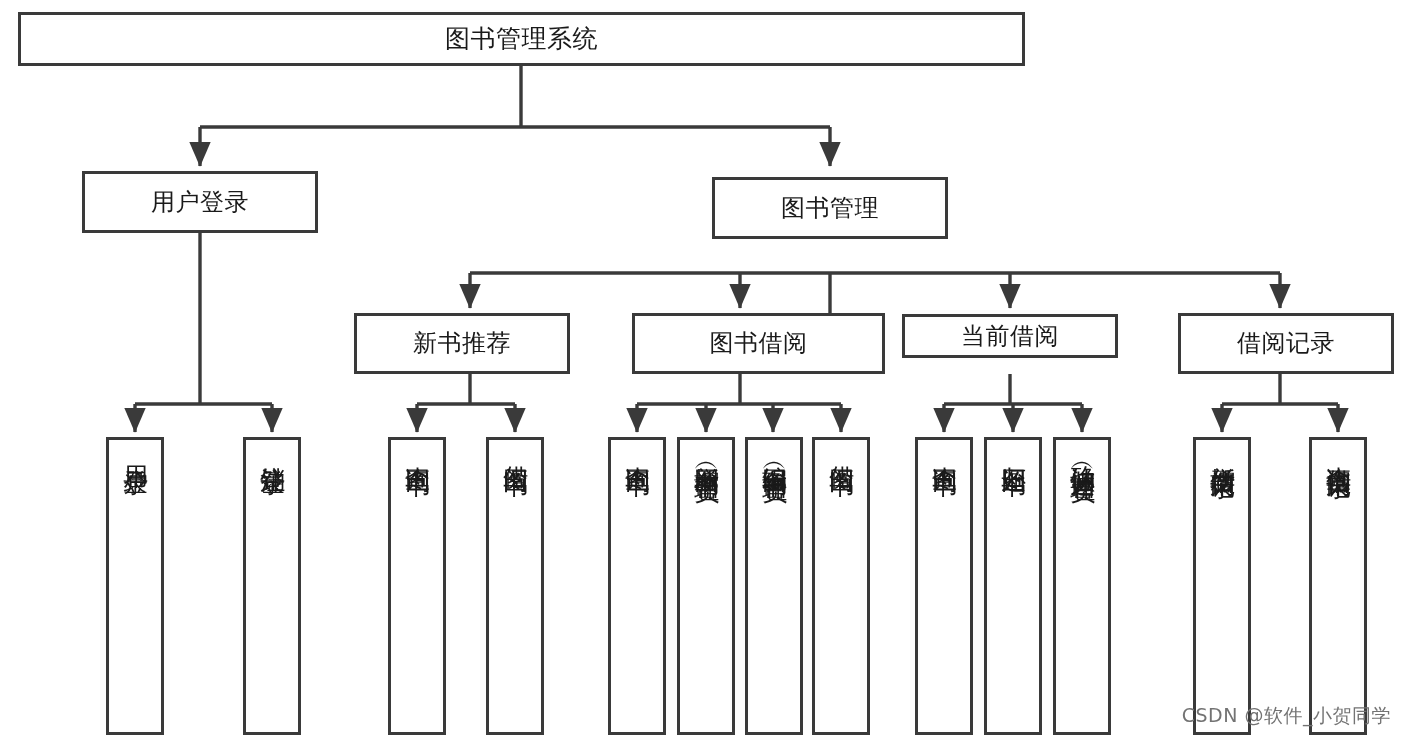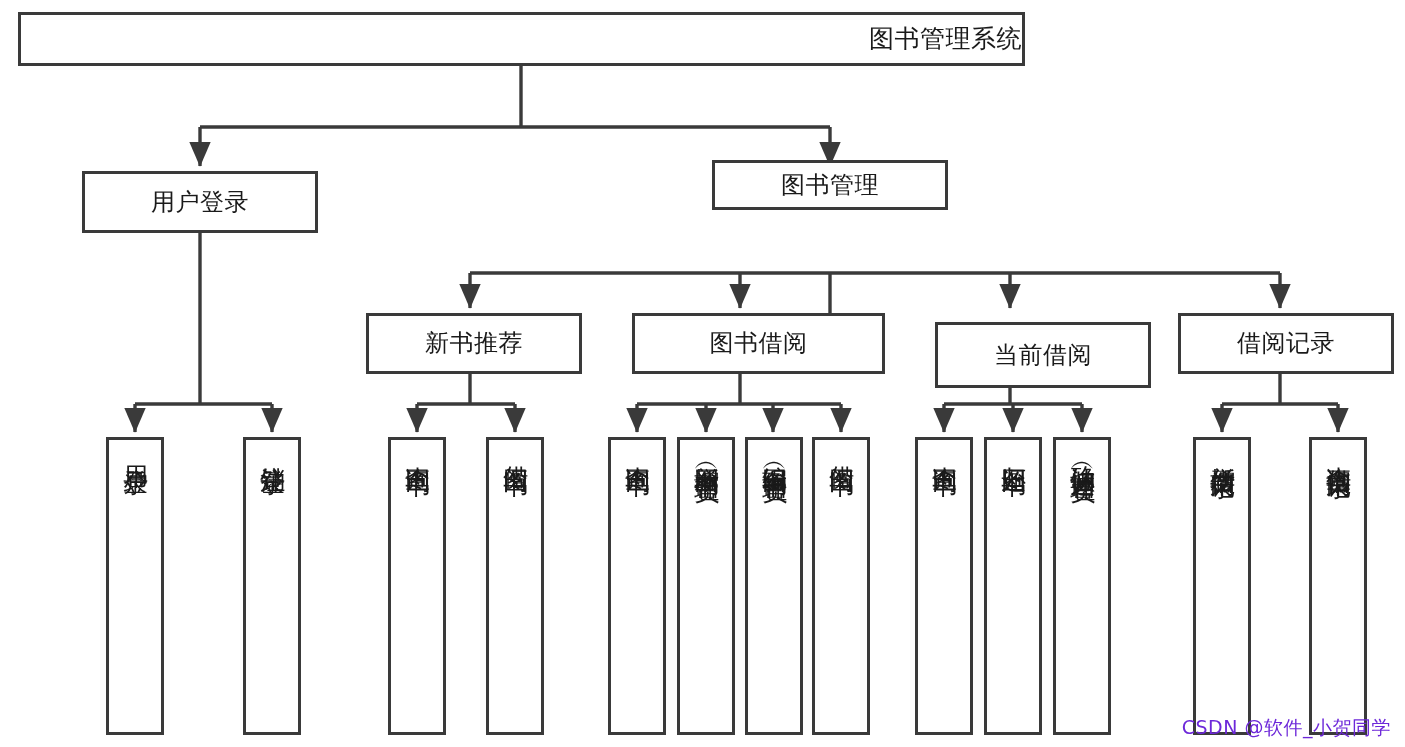--- a/index.html
+++ b/index.html
@@ -60,23 +60,23 @@
     writing-mode: vertical-rl;
     text-orientation: upright;
     font-size: 25px;
     line-height: 1.05;
     letter-spacing: 2px;
     white-space: nowrap;
   }
   .watermark {
     position: absolute;
     right: 14px;
-    bottom: 6px;
+    bottom: 18px;
     font-size: 19px;
-    color: #6d28d9;
+    color: #737373;
     white-space: nowrap;
     letter-spacing: 0.5px;
   }
 </style>
 </head>
 <body>
 
 <div id="diagram-root">
 
   <svg id="edge-layer" viewBox="0 0 1405 747" width="1405" height="747" aria-hidden="true">
@@ -123,41 +123,41 @@
       <path d="M1013,404 L1013,432" marker-end="url(#arrow)"></path>
       <path d="M1082,404 L1082,432" marker-end="url(#arrow)"></path>
 
       <path d="M1280,374 L1280,404"></path>
       <path d="M1222,404 L1338,404"></path>
       <path d="M1222,404 L1222,432" marker-end="url(#arrow)"></path>
       <path d="M1338,404 L1338,432" marker-end="url(#arrow)"></path>
     </g>
   </svg>
 
-  <div class="node root" style="left:18px; top:12px; width:1007px; height:54px;justify-content:flex-end;">
+  <div class="node root" style="left:18px; top:12px; width:1007px; height:54px;">
     <span class="node-label">图书管理系统</span>
   </div>
 
   <div class="node branch" style="left:82px; top:171px; width:236px; height:62px;">
     <span class="node-label">用户登录</span>
   </div>
 
-  <div class="node branch" style="left:712px; top:160px; width:236px; height:50px;">
+  <div class="node branch" style="left:712px; top:177px; width:236px; height:62px;">
     <span class="node-label">图书管理</span>
   </div>
 
-  <div class="node branch" style="left:366px; top:313px; width:216px; height:61px;">
+  <div class="node branch" style="left:354px; top:313px; width:216px; height:61px;">
     <span class="node-label">新书推荐</span>
   </div>
 
   <div class="node branch" style="left:632px; top:313px; width:253px; height:61px;">
     <span class="node-label">图书借阅</span>
   </div>
 
-  <div class="node branch" style="left:902px; top:322px; width:216px; height:66px;margin-left:33px;">
+  <div class="node branch" style="left:902px; top:314px; width:216px; height:44px;">
     <span class="node-label">当前借阅</span>
   </div>
 
   <div class="node branch" style="left:1172px; top:313px; width:216px; height:61px;margin-left:6px;">
     <span class="node-label">借阅记录</span>
   </div>
 
   <div class="node leaf" style="left:106px; top:437px; width:58px; height:298px;">
     <span class="node-label">用户登录</span>
   </div>

